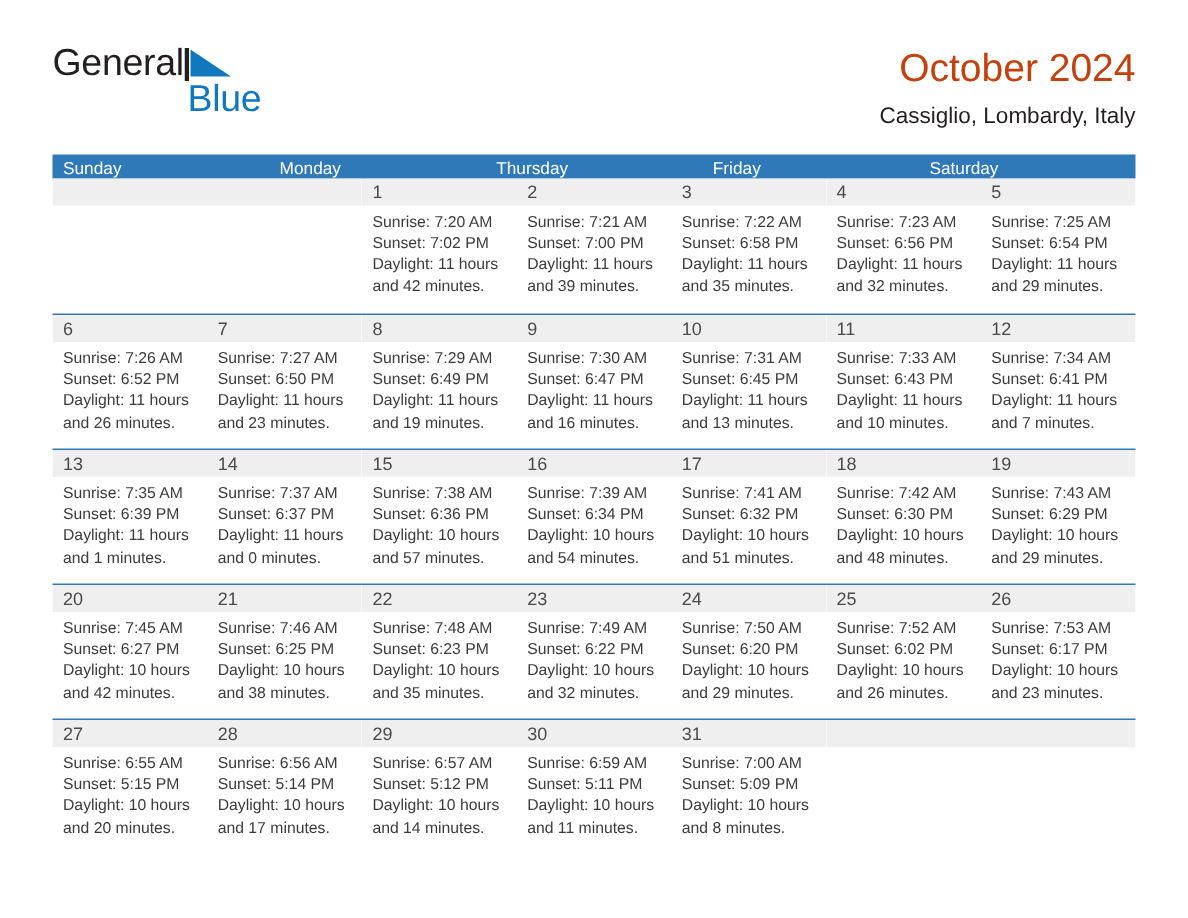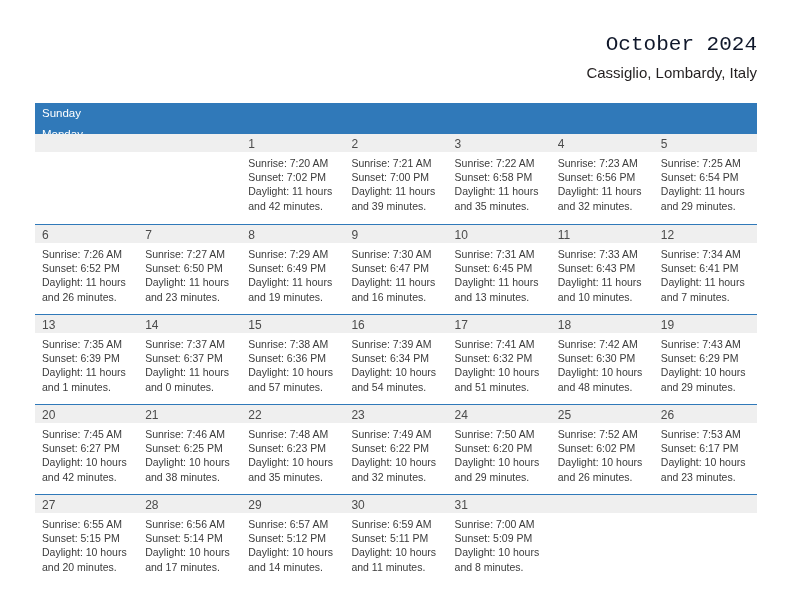--- a/index.html
+++ b/index.html
@@ -70,47 +70,45 @@
     line-height: 28px;
   }
 
   .title-block {
     position: absolute;
     right: 0;
     top: 0;
     text-align: right;
   }
   .cal-title {
-    font-size: 21px;
-    color: #0f172a;
+    font-size: 26px;
+    color: #c2410c;
     line-height: 34px;
     white-space: nowrap;
-    font-family: Liberation Mono, monospace;
   }
   .cal-subtitle {
     font-size: 15px;
     color: #231f20;
     line-height: 22px;
-    margin-top: 0;
+    margin-top: 5px;
     white-space: nowrap;
   }
 
   
   .calendar {
     position: absolute;
     left: 35px;
     top: 103px;
     width: 722px;
   }
 
   .weekday-row {
     display: flex;
     background: #3079b9;
-    height: 31px;
-    flex-direction: column;
+    height: 16px;
   }
   .weekday {
     flex: 1 1 0;
     color: #ffffff;
     font-size: 11.5px;
     line-height: 21px;
     padding-left: 7px;
     box-sizing: border-box;
     white-space: nowrap;
   }
@@ -154,20 +152,29 @@
     white-space: nowrap;
   }
 </style>
 </head>
 <body>
 
 <div class="page">
 
   <div class="header">
 
+    <div class="brand">
+      <div class="brand-row1">
+        <span class="brand-general">General</span><span class="brand-mark"><svg width="34" height="22" viewBox="0 0 34 22">
+              <rect x="0" y="0" width="3" height="22" fill="#231f20"></rect>
+              <polygon points="4,1 31,19 4,19" fill="#1278be"></polygon>
+            </svg></span>
+      </div>
+      <div class="brand-blue">Blue</div>
+    </div>
 
     <div class="title-block">
       <div class="cal-title">October 2024</div>
       <div class="cal-subtitle">Cassiglio, Lombardy, Italy</div>
     </div>
 
   </div>
 
   <div class="calendar">
     <div class="weekday-row" id="weekday-row">

